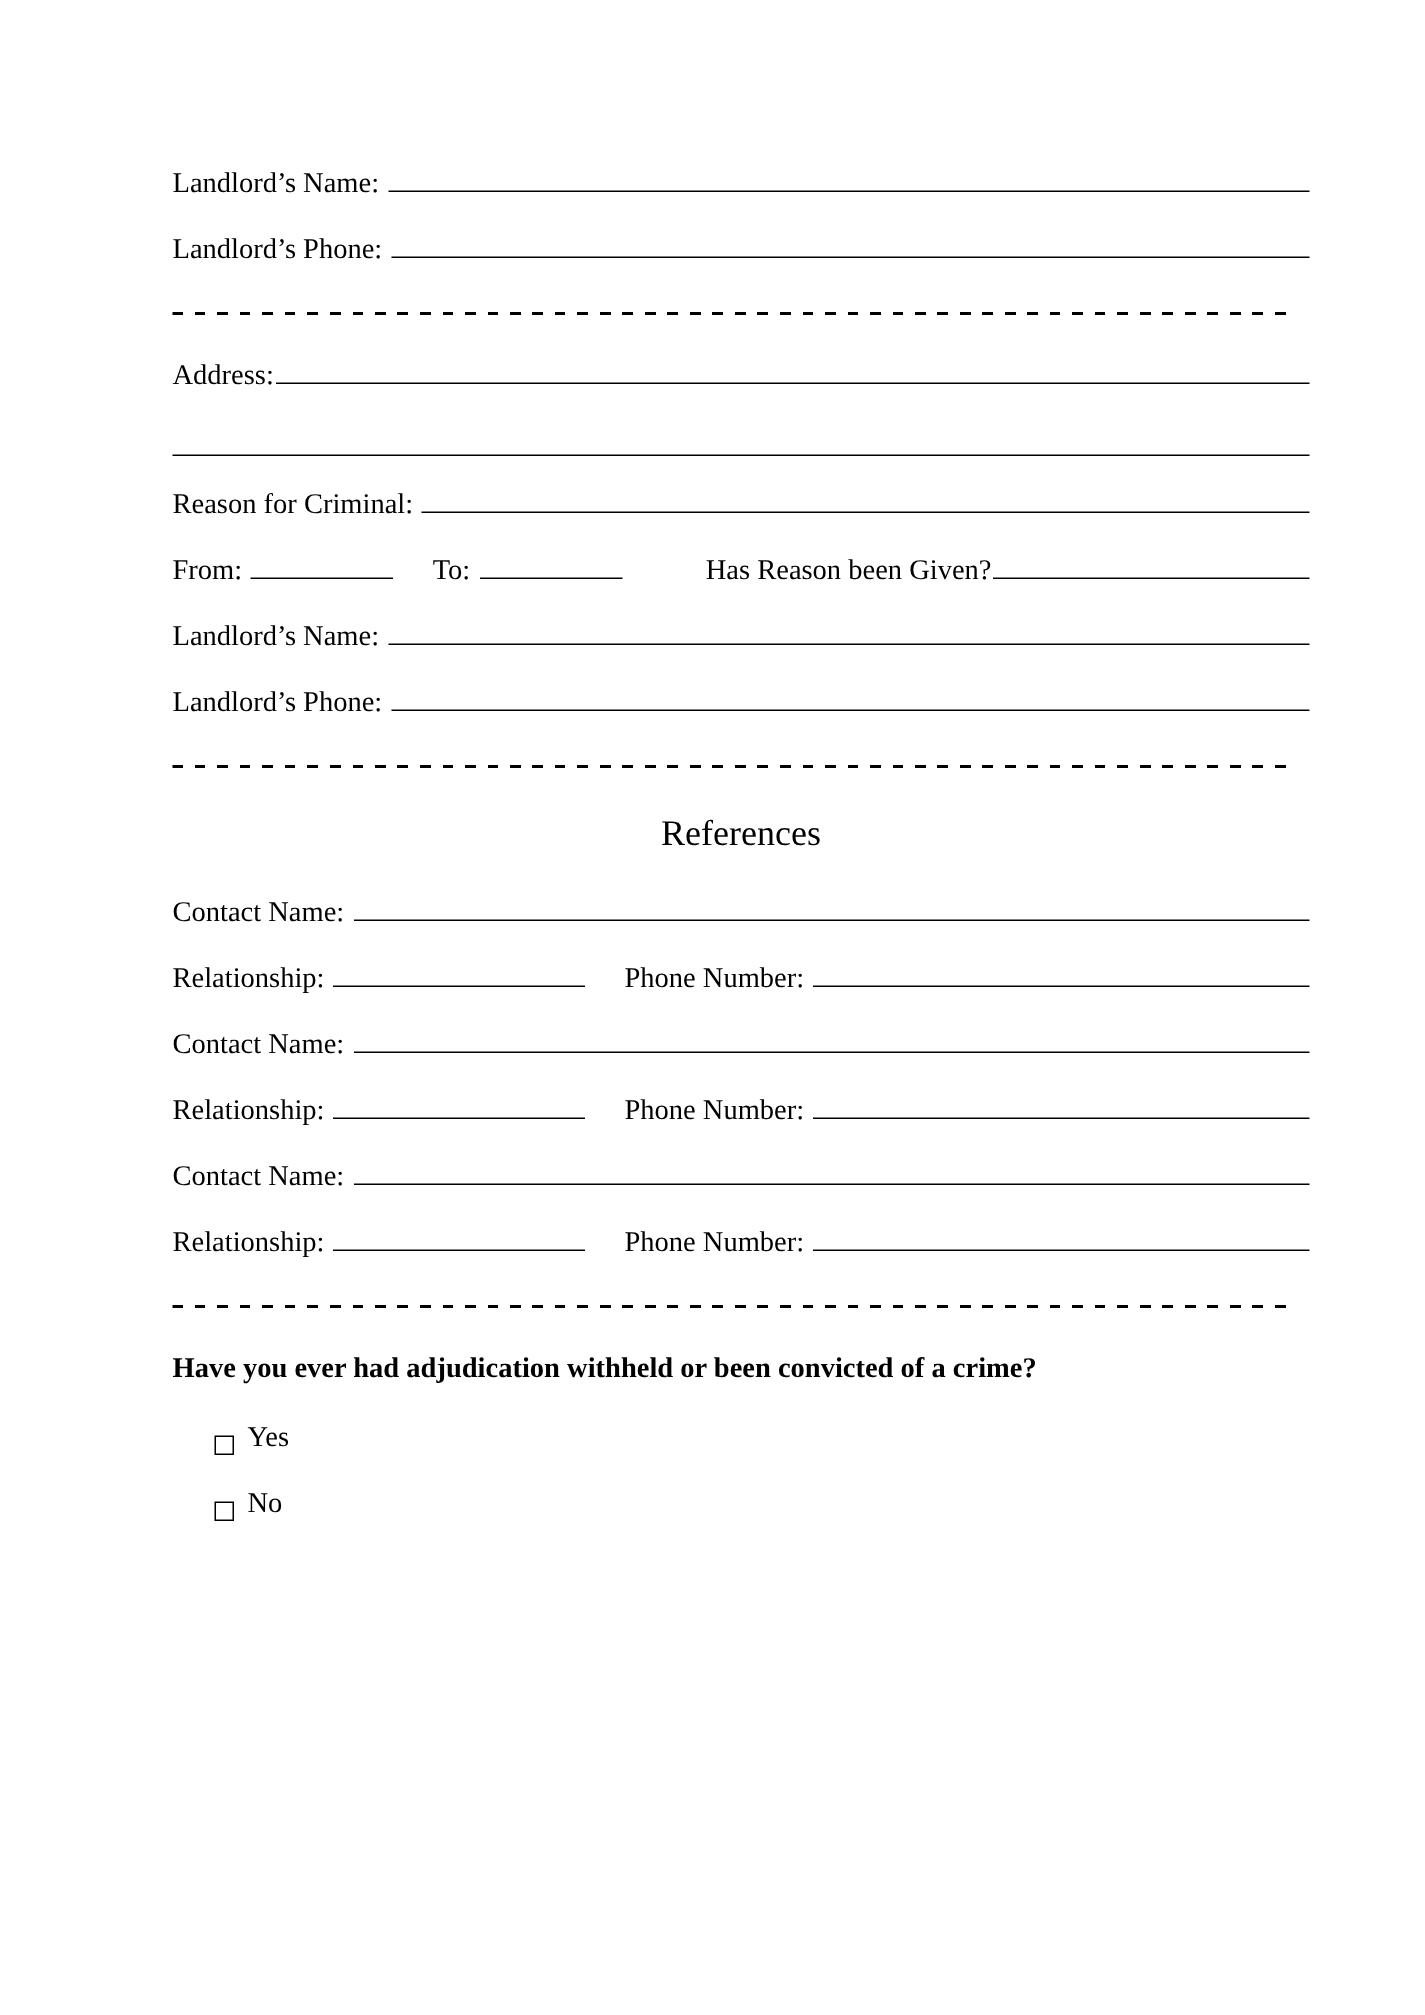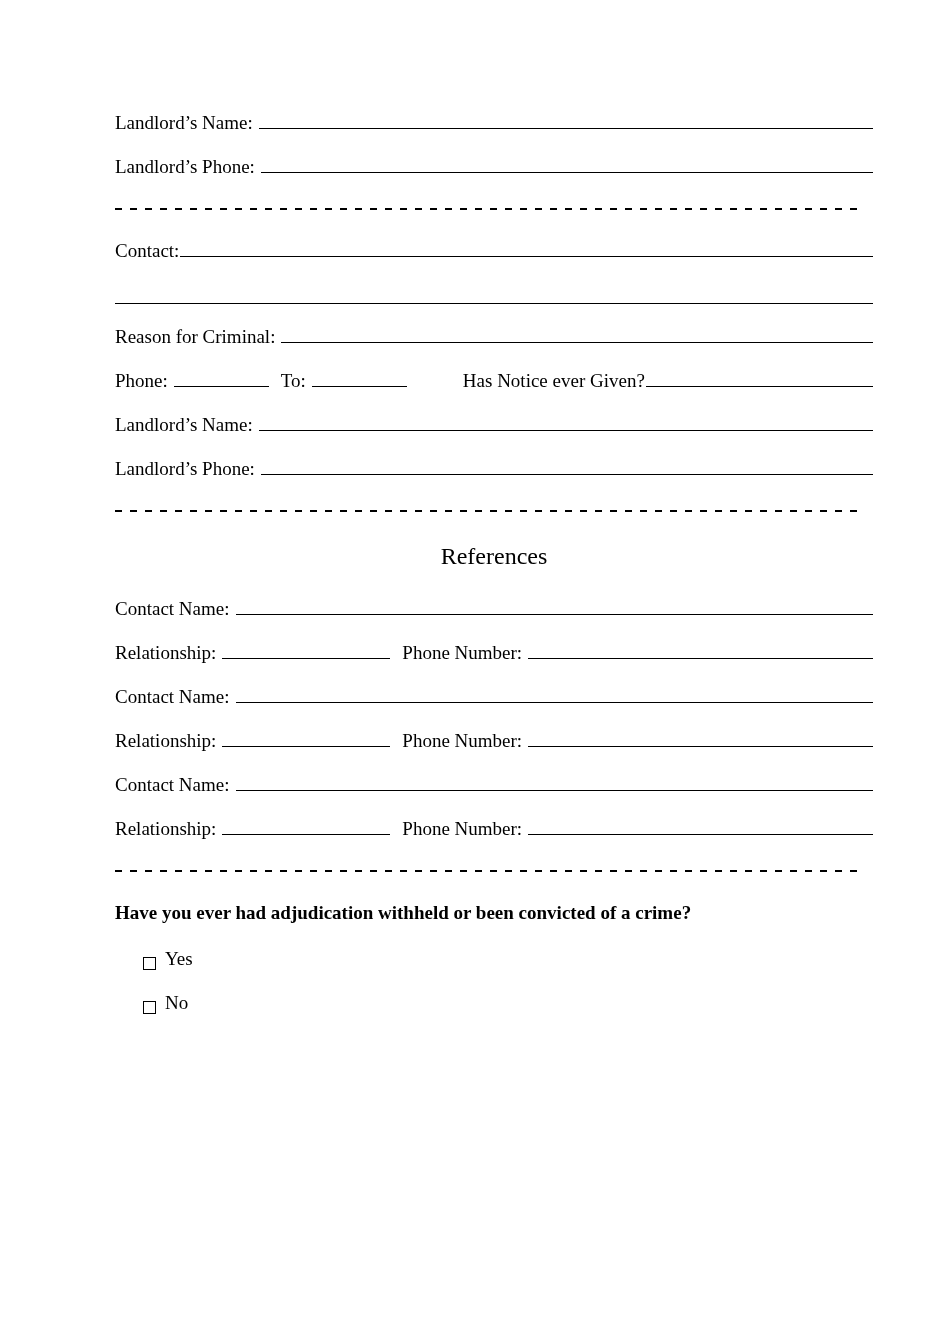--- a/index.html
+++ b/index.html
@@ -33,21 +33,21 @@
     height: 14px;
     margin-left: 6px;
     min-width: 30px;
   }
   .line.no-gap { margin-left: 1px; }
   .line.full { margin-left: 0; }
   .line.w-short { flex: 0 0 95px; }
   .line.w-rel { flex: 0 0 168px; }
   .row.extra-top { margin-top: 28px; }
   .gap-notice { margin-left: 56px; }
-  .gap-phone { margin-left: 12px; }
+  .gap-phone { margin-left: 26px; }
   .divider {
     height: 2px;
     margin: 30px 12px 30px 0;
     background: repeating-linear-gradient(to right, #000 0px, #000 7px, transparent 7px, transparent 15px);
   }
   .section-heading {
     font-size: 24px;
     font-weight: normal;
     text-align: center;
     margin: 26px 0 28px 0;
@@ -87,39 +87,39 @@
   </div>
 
   <div class="row">
     <span class="label">Landlord’s Phone:</span>
     <span class="line"></span>
   </div>
 
   <div class="divider"></div>
 
   <div class="row">
-    <span class="label">Contact:</span>
+    <span class="label">Address:</span>
     <span class="line no-gap"></span>
   </div>
 
   <div class="row extra-top">
     <span class="line full"></span>
   </div>
 
   <div class="row">
     <span class="label">Reason for Criminal:</span>
     <span class="line"></span>
   </div>
 
   <div class="row">
-    <span class="label">Phone:</span>
+    <span class="label">From:</span>
     <span class="line w-short"></span>
     <span class="label gap-phone">To:</span>
     <span class="line w-short"></span>
-    <span class="label gap-notice">Has Notice ever Given?</span>
+    <span class="label gap-notice">Has Reason been Given?</span>
     <span class="line no-gap"></span>
   </div>
 
   <div class="row">
     <span class="label">Landlord’s Name:</span>
     <span class="line"></span>
   </div>
 
   <div class="row">
     <span class="label">Landlord’s Phone:</span>

